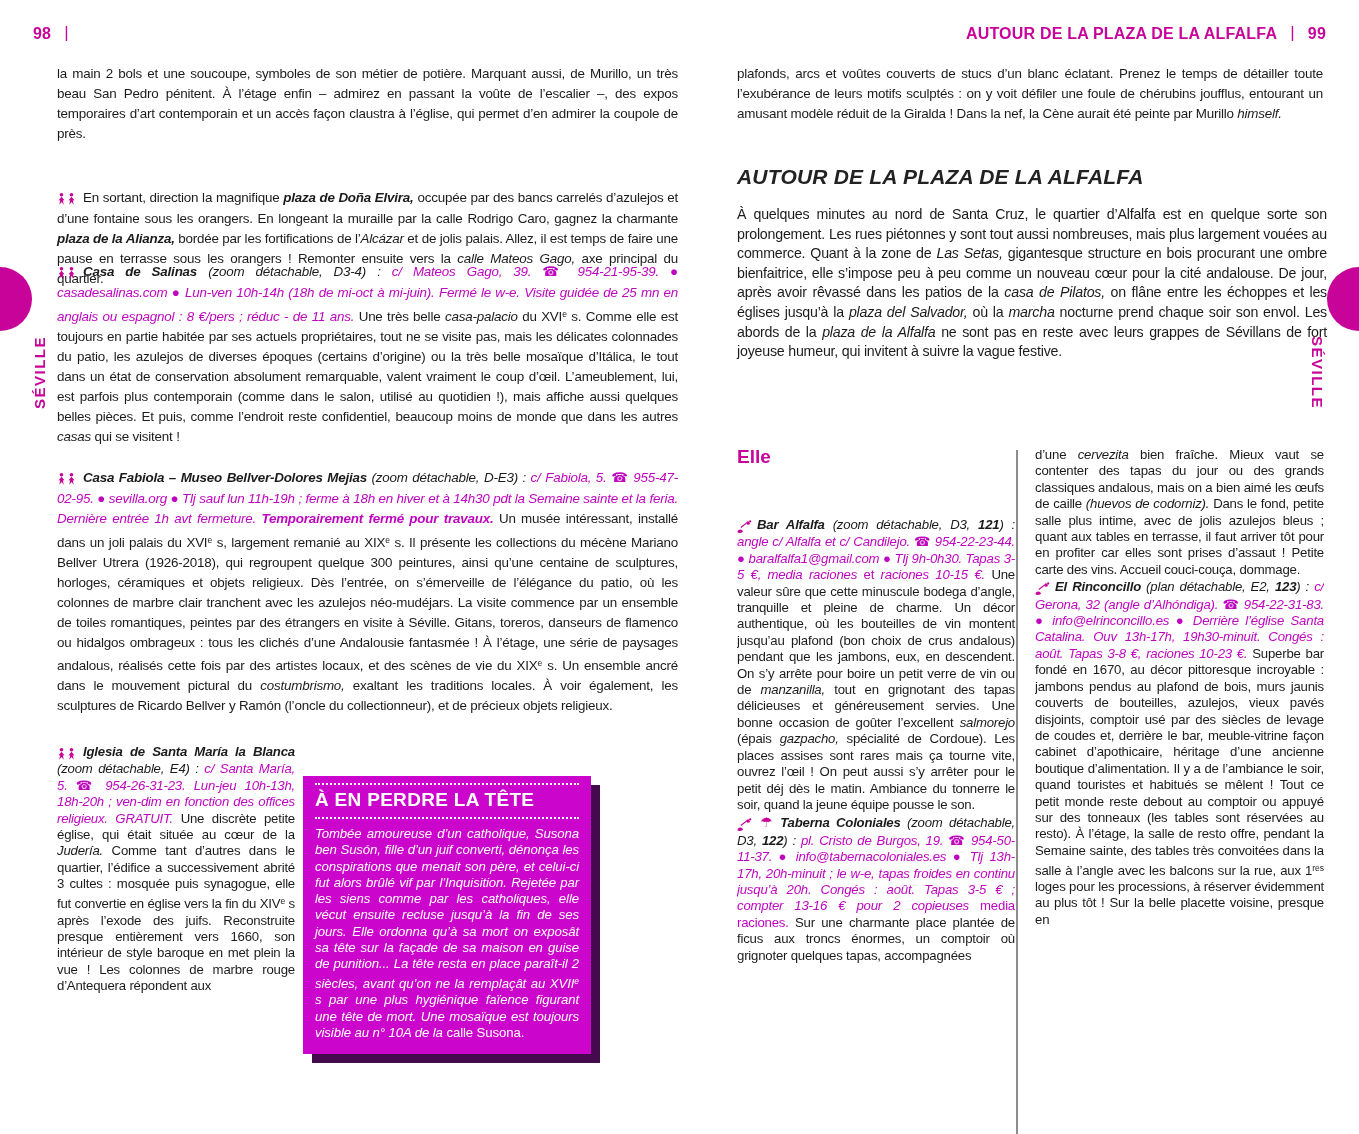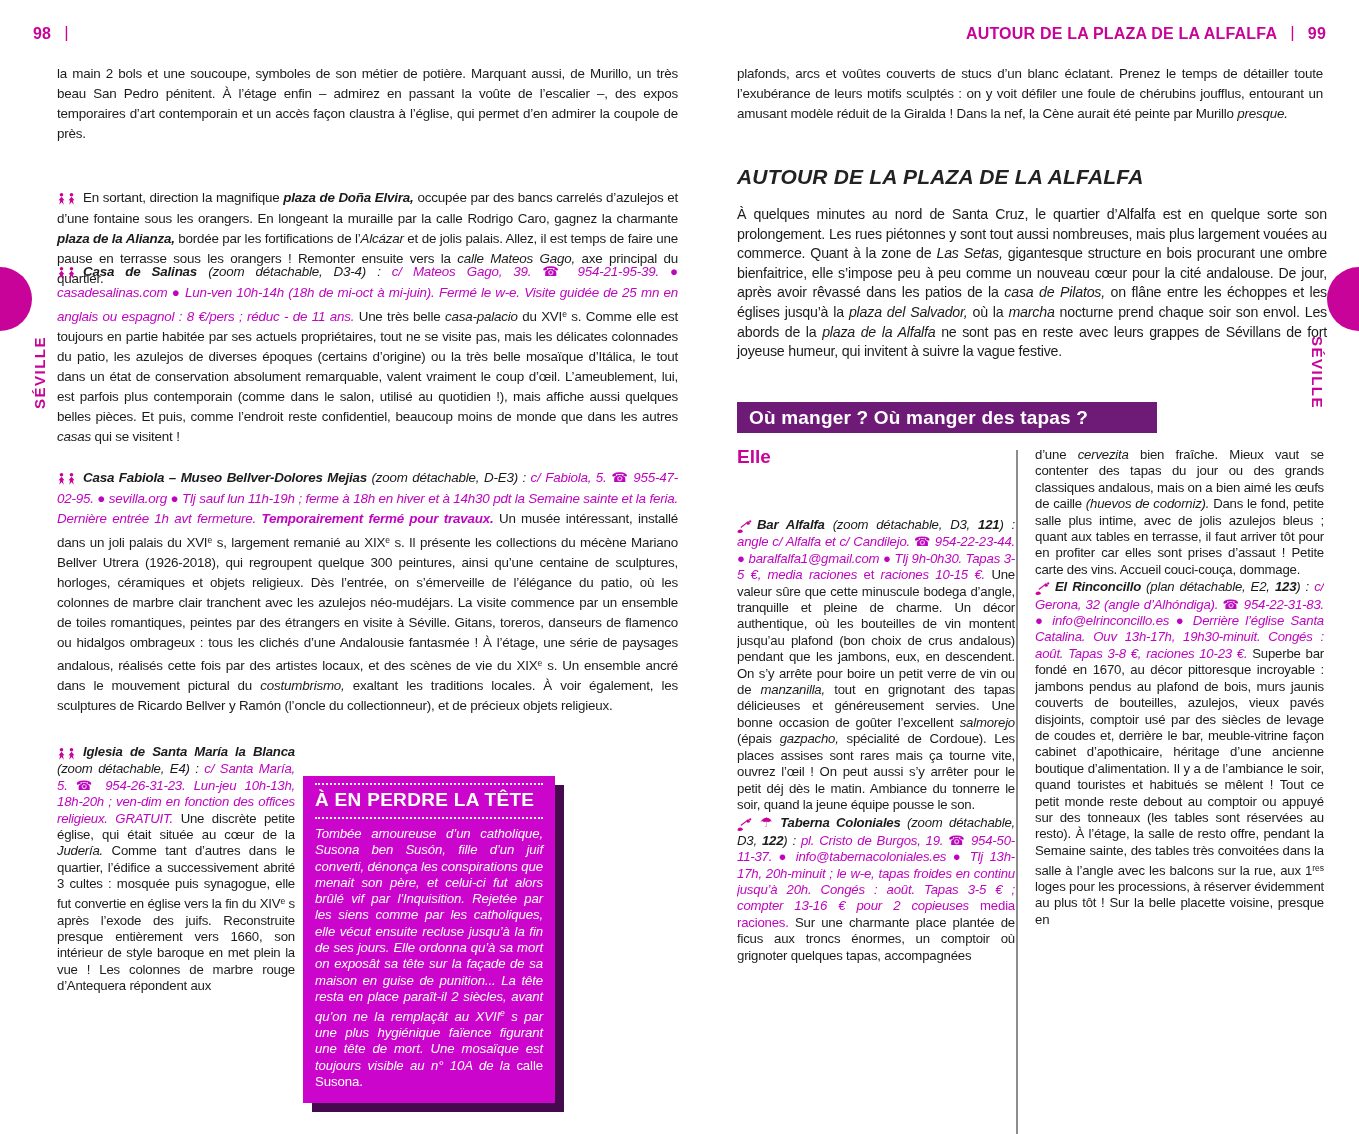--- a/index.html
+++ b/index.html
@@ -31,21 +31,21 @@
   
   .icon{color:var(--magenta);display:inline-block;vertical-align:-1px;margin-right:5px;}
   .icon svg{display:inline-block;vertical-align:middle;}
   .icon-umbrella{color:var(--magenta);font-size:14px;margin-right:5px;font-family:"DejaVu Sans",sans-serif;}
   
   .p1{left:57px;top:64px;width:621px;}
   .p2{left:57px;top:149px;width:621px;margin-top:39px;}
   .p3{left:57px;top:262px;width:621px;}
   .p4{left:57px;top:468px;width:621px;}
   .iglesia{left:57px;top:744px;width:238px;height:326px;overflow:hidden;}
-  .feature-box{position:absolute;left:303px;top:776px;width:252px;box-sizing:border-box;
+  .feature-box{position:absolute;left:303px;top:776px;width:288px;box-sizing:border-box;
                background:var(--box_bg);color:#fff;padding:7px 12px 13px 12px;
                box-shadow:9px 9px 0 var(--box_shadow);}
   .box-title{font-weight:bold;font-size:19px;letter-spacing:0.3px;
              border-top:2px dotted #fff;border-bottom:2px dotted #fff;
              padding:4px 0 6px 0;margin-bottom:7px;}
   .box-body{text-align:justify;font-size:13.2px;line-height:16.3px;letter-spacing:-0.1px;color:#fff;}
   
   .rp1{left:737px;top:64px;width:586px;}
   .rp-title{position:absolute;left:737px;top:165px;font-size:21px;font-weight:bold;
             font-style:italic;color:#222;letter-spacing:0.2px;}
@@ -132,27 +132,26 @@
 
   <div class="tab-bump left"></div>
   <div class="tab-label left">SÉVILLE</div>
 
   <div class="page-header rp-header">
     <span>AUTOUR DE LA PLAZA DE LA ALFALFA</span>
     <span class="hdr-div">|</span>
     <span>99</span>
   </div>
 
-  <div class="body rp1"><span>plafonds, arcs et voûtes couverts de stucs d’un blanc éclatant. Prenez le temps de détailler toute l’exubérance de leurs motifs sculptés : on y voit défiler une foule de chérubins joufflus, entourant un amusant modèle réduit de la Giralda ! Dans la nef, la Cène aurait été peinte par Murillo </span><span class="i">presque.</span></div>
+  <div class="body rp1"><span>plafonds, arcs et voûtes couverts de stucs d’un blanc éclatant. Prenez le temps de détailler toute l’exubérance de leurs motifs sculptés : on y voit défiler une foule de chérubins joufflus, entourant un amusant modèle réduit de la Giralda ! Dans la nef, la Cène aurait été peinte par Murillo </span><span class="i">himself.</span></div>
 
   <div class="rp-title">AUTOUR DE LA PLAZA DE LA ALFALFA</div>
 
   <div class="body rp-intro"><span>À quelques minutes au nord de Santa Cruz, le quartier d’Alfalfa est en quelque sorte son prolongement. Les rues piétonnes y sont tout aussi nombreuses, mais plus largement vouées au commerce. Quant à la zone de </span><span class="i">Las Setas,</span><span> gigantesque structure en bois procurant une ombre bienfaitrice, elle s’impose peu à peu comme un nouveau cœur pour la cité andalouse. De jour, après avoir rêvassé dans les patios de la </span><span class="i">casa de Pilatos,</span><span> on flâne entre les échoppes et les églises jusqu’à la </span><span class="i">plaza del Salvador,</span><span> où la </span><span class="i">marcha</span><span> nocturne prend chaque soir son envol. Les abords de la </span><span class="i">plaza de la Alfalfa</span><span> ne sont pas en reste avec leurs grappes de Sévillans de fort joyeuse humeur, qui invitent à suivre la vague festive.</span></div>
 
-  <div class="banner">Où manger ? Où manger des tapas ?</div>
 
   <div class="tapas-h">Elle</div>
 
   <div class="colflow col1">
     <div class="body narrow">
       <span class="icon"><svg width="15" height="13" viewBox="0 0 15 13">
             <g fill="currentColor">
               <circle cx="11.2" cy="3.2" r="1.6"></circle>
               <circle cx="13.2" cy="1.4" r="1.1"></circle>
               <rect x="3" y="4.4" width="9.5" height="1.2" transform="rotate(-38 7 5)"></rect>

